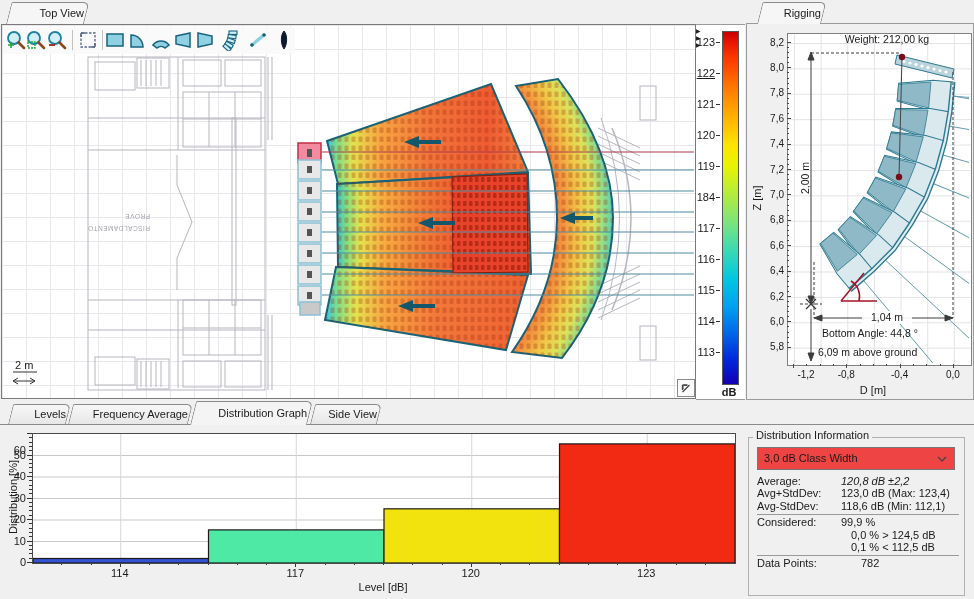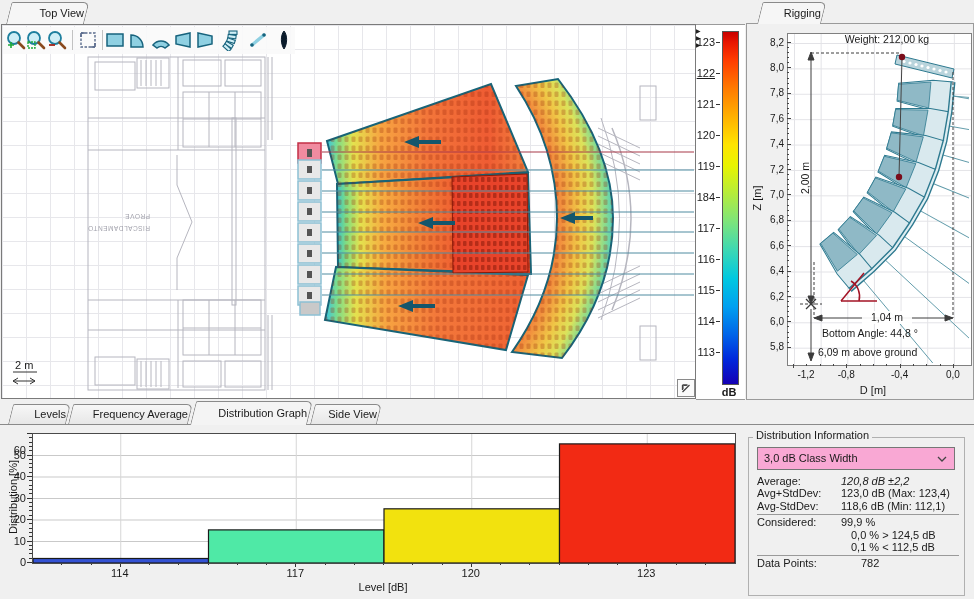--- a/index.html
+++ b/index.html
@@ -62,21 +62,21 @@
   #chart-plot{left:32px;top:433px;width:702px;height:129px;background:#fff;border:1px solid #4a4a4a;z-index:1;}
   .chart-ylab{position:absolute;width:22px;text-align:right;font-size:11px;height:12px;line-height:12px;}
   .chart-xlab{position:absolute;width:34px;text-align:center;font-size:11px;top:567px;}
   .chart-tick{position:absolute;background:#333;}
   #chart-ylabel{left:-42px;top:491px;width:110px;text-align:center;transform:rotate(-90deg);font-size:11px;}
   #chart-xlabel{left:333px;top:581px;width:100px;text-align:center;font-size:11px;}
 
   
   #dist-info-box{left:748px;top:437px;width:215px;height:157px;border:1px solid #b0b0b0;}
   #dist-info-title{left:753px;top:429px;background:#f0f0f0;padding:0 3px;z-index:2;}
-  #class-dropdown{left:757px;top:447px;width:196px;height:21px;background:#f9a8d4;border:1px solid #767676;
+  #class-dropdown{left:757px;top:447px;width:196px;height:21px;background:#ef4444;border:1px solid #767676;
       cursor:pointer;}
   #class-dropdown .dd-text{position:absolute;left:6px;top:0;line-height:21px;}
   #class-dropdown svg{position:absolute;right:7px;top:8px;}
   #info-rows{left:757px;top:475px;width:202px;}
   .info-row{display:flex;height:12.4px;line-height:12.4px;font-size:11px;}
   .info-row .lab{width:84px;flex:none;}
   .info-divider{border-top:1px solid #9a9a9a;margin:2px 0 1px 0;}
 </style>
 </head>
 <body>

